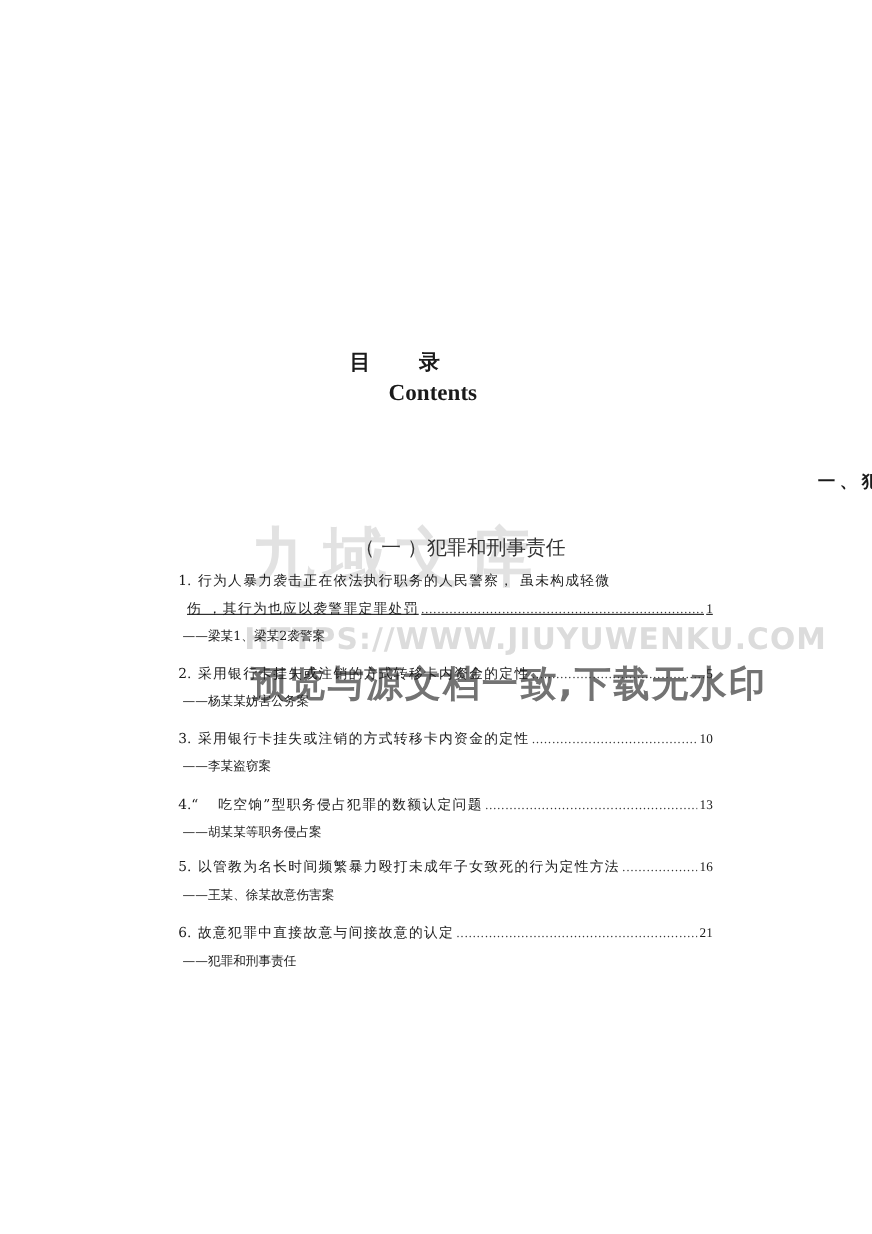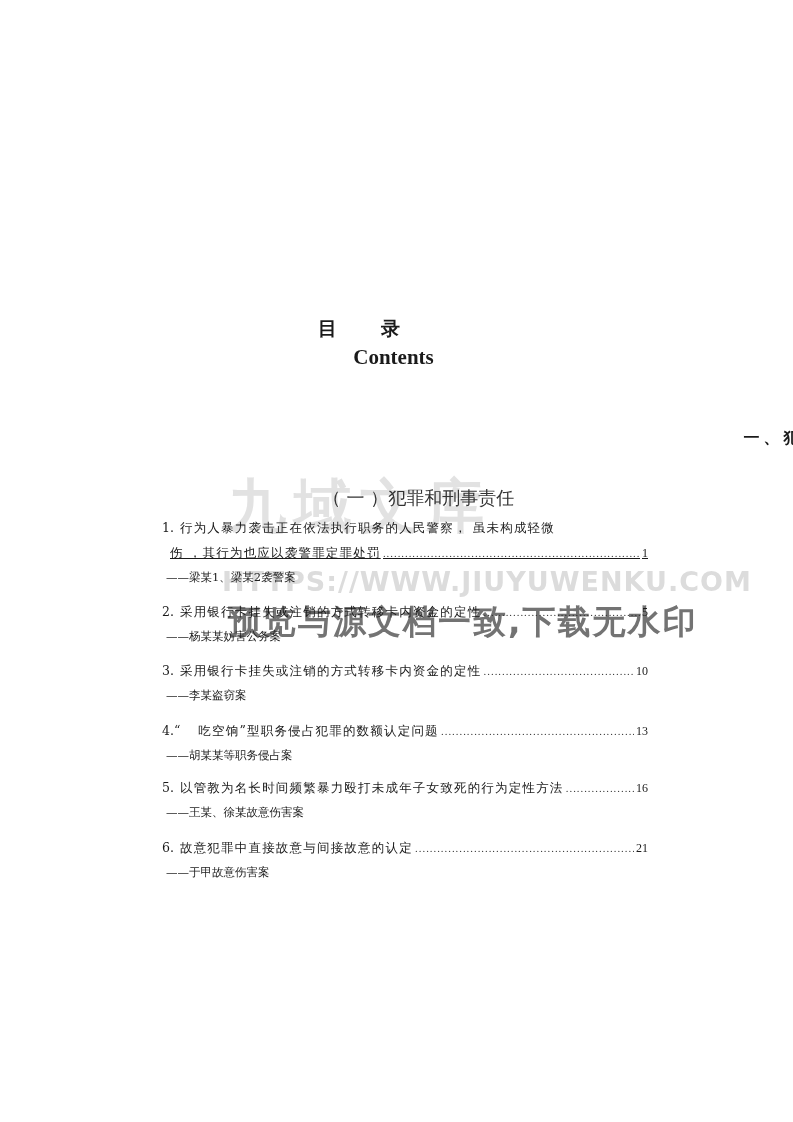--- a/index.html
+++ b/index.html
@@ -106,16 +106,16 @@
       <div class="case" style="margin-top:3px;">——王某、徐某故意伤害案</div>
     </div>
 
     <div class="entry" style="top:838px;">
       <div class="line">
         <span class="num">6.</span>
         <span class="title">故意犯罪中直接故意与间接故意的认定</span>
         <span class="dots"></span>
         <span class="page-num">21</span>
       </div>
-      <div class="case" style="margin-top:3px;">——于甲故意伤害案</div>
+      <div class="case" style="margin-top:3px;">——犯罪和刑事责任</div>
     </div>
   </div>
 </div>
 
 </body></html>

